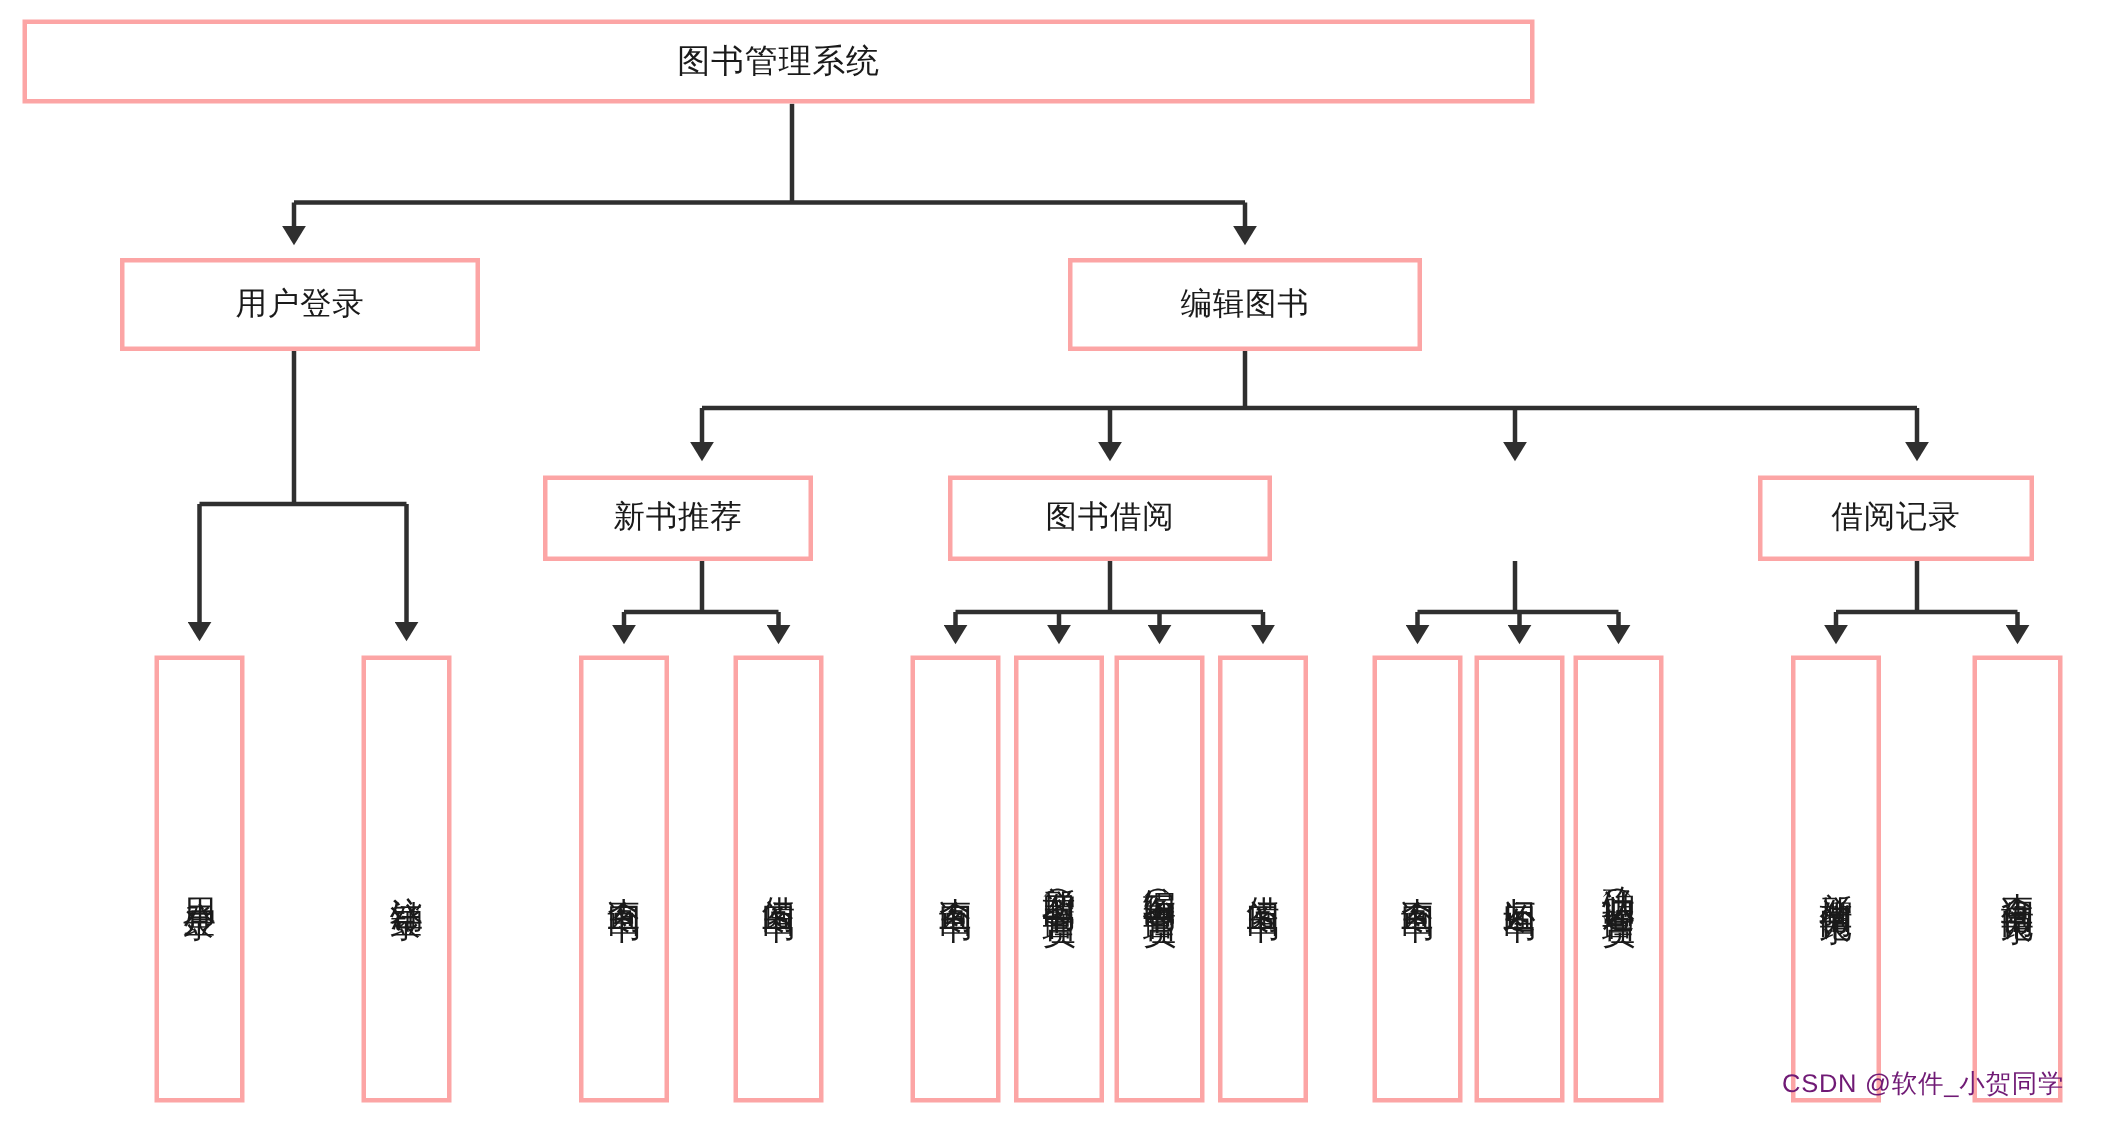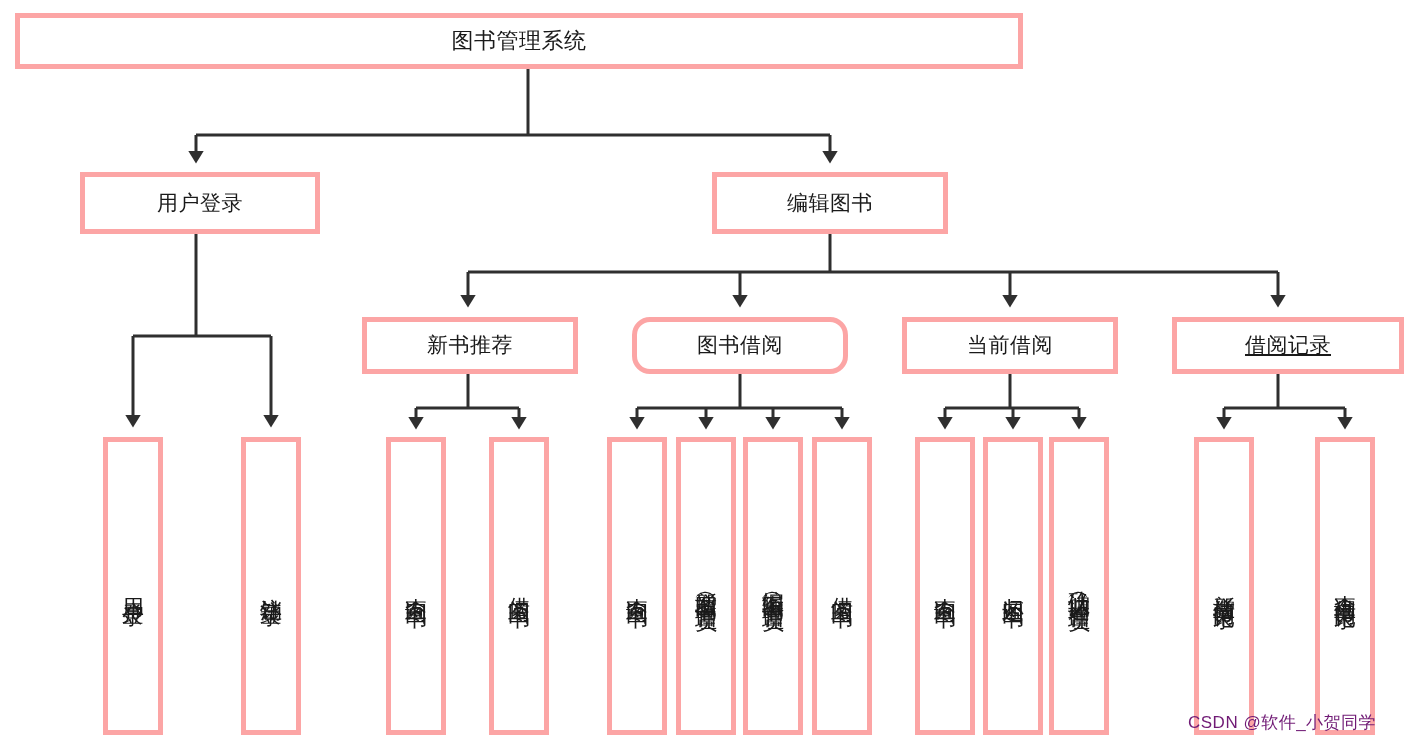--- a/index.html
+++ b/index.html
@@ -10,21 +10,21 @@
     overflow:hidden;
   }
   #stage{position:relative;width:1405px;height:747px;}
 
   svg#wires{position:absolute;left:0;top:0;width:1405px;height:747px;}
 
   .node{
     position:absolute;
     box-sizing:border-box;
     background:#ffffff;
-    border:5px solid #fca5a5;
+    border:3px solid #fca5a5;
     display:flex;
     align-items:center;
     justify-content:center;
     color:#1a1a1a;
     line-height:1.25;
   }
   .node .lbl{display:block;text-align:center;}
 
   
   .h-node .lbl{
@@ -118,30 +118,27 @@
     <span class="lbl">图书管理系统</span>
   </div>
 
   <div class="node h-node" style="left:80px;top:172px;width:240px;height:62px;">
     <span class="lbl">用户登录</span>
   </div>
   <div class="node h-node" style="left:712px;top:172px;width:236px;height:62px;">
     <span class="lbl">编辑图书</span>
   </div>
 
-  <div class="node h-node" style="left:362px;top:317px;width:216px;height:57px;">
+  <div class="node h-node" style="left:362px;top:317px;width:180px;height:57px;">
     <span class="lbl">新书推荐</span>
   </div>
-  <div class="node h-node" style="left:632px;top:317px;width:216px;height:57px;border-radius:18px;">
+  <div class="node h-node" style="left:632px;top:317px;width:216px;height:57px;">
     <span class="lbl">图书借阅</span>
   </div>
-  <div class="node h-node" style="left:902px;top:317px;width:216px;height:57px;">
-    <span class="lbl">当前借阅</span>
-  </div>
-  <div class="node h-node" style="left:1172px;top:317px;width:232px;height:57px;text-decoration:underline;">
+  <div class="node h-node" style="left:1172px;top:317px;width:184px;height:57px;">
     <span class="lbl">借阅记录</span>
   </div>
 
   <div class="node v-node" style="left:103px;top:437px;width:60px;height:298px;">
     <span class="lbl">用户登录</span>
   </div>
   <div class="node v-node" style="left:241px;top:437px;width:60px;height:298px;">
     <span class="lbl">注销登录</span>
   </div>
 

